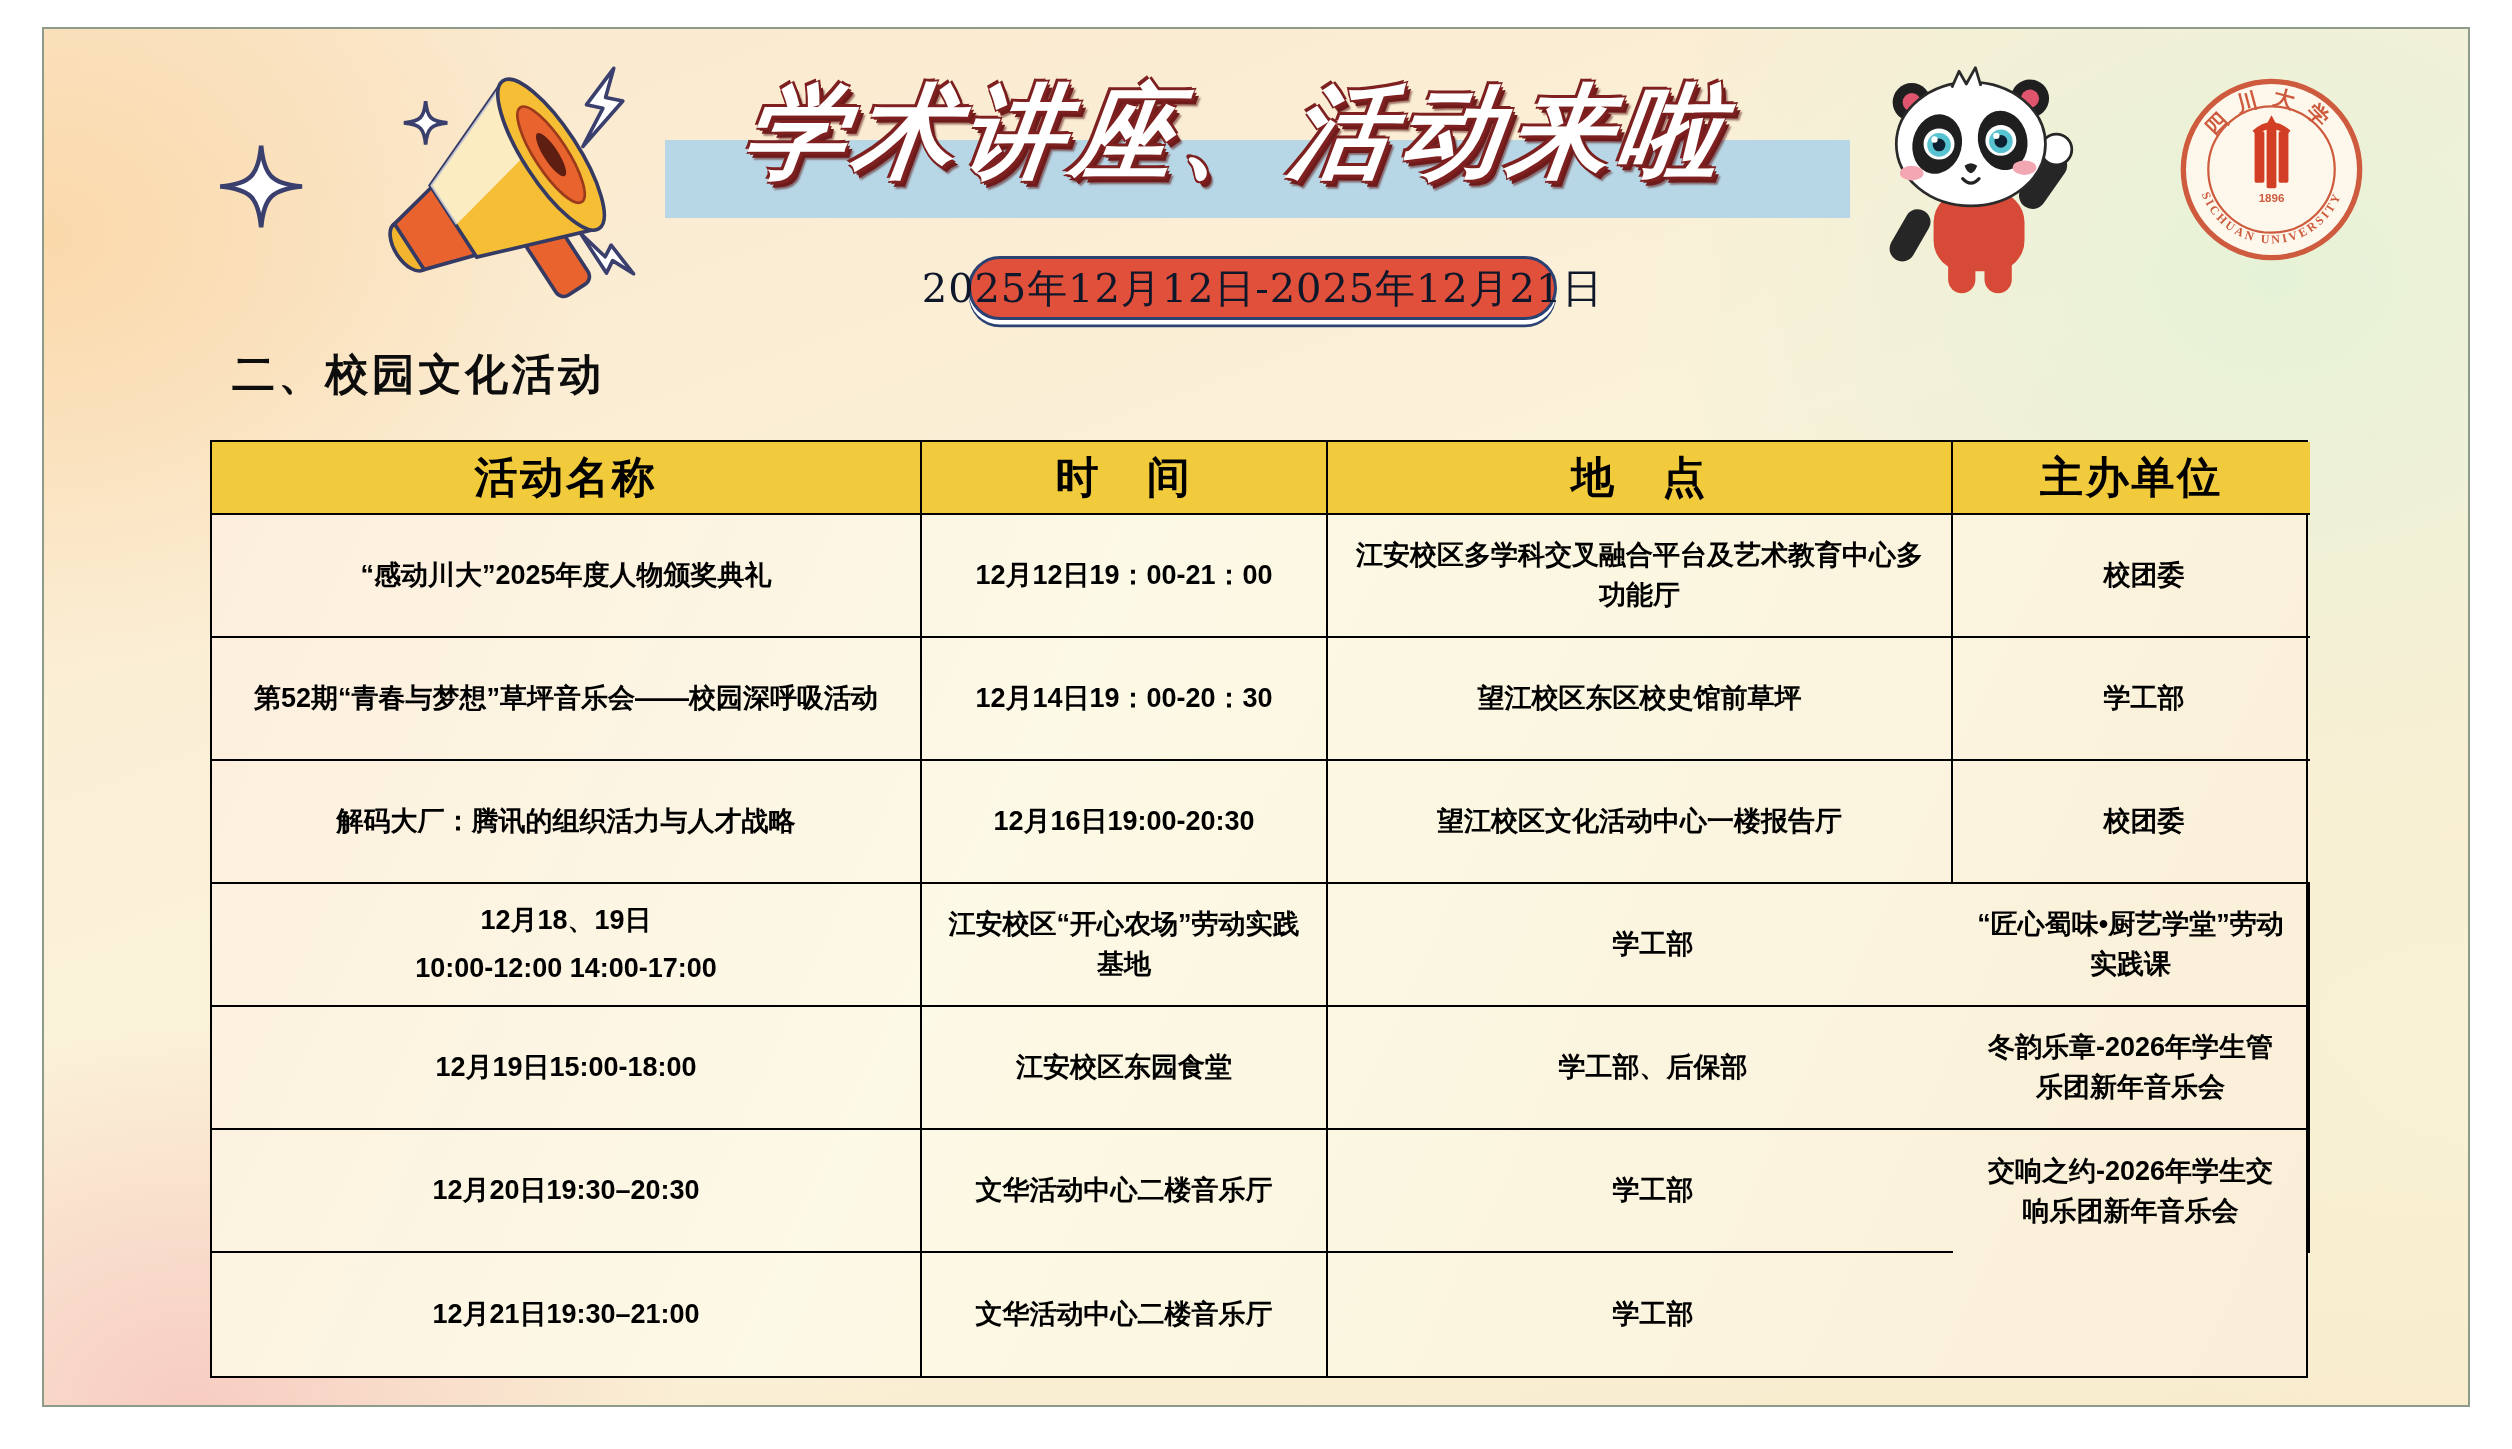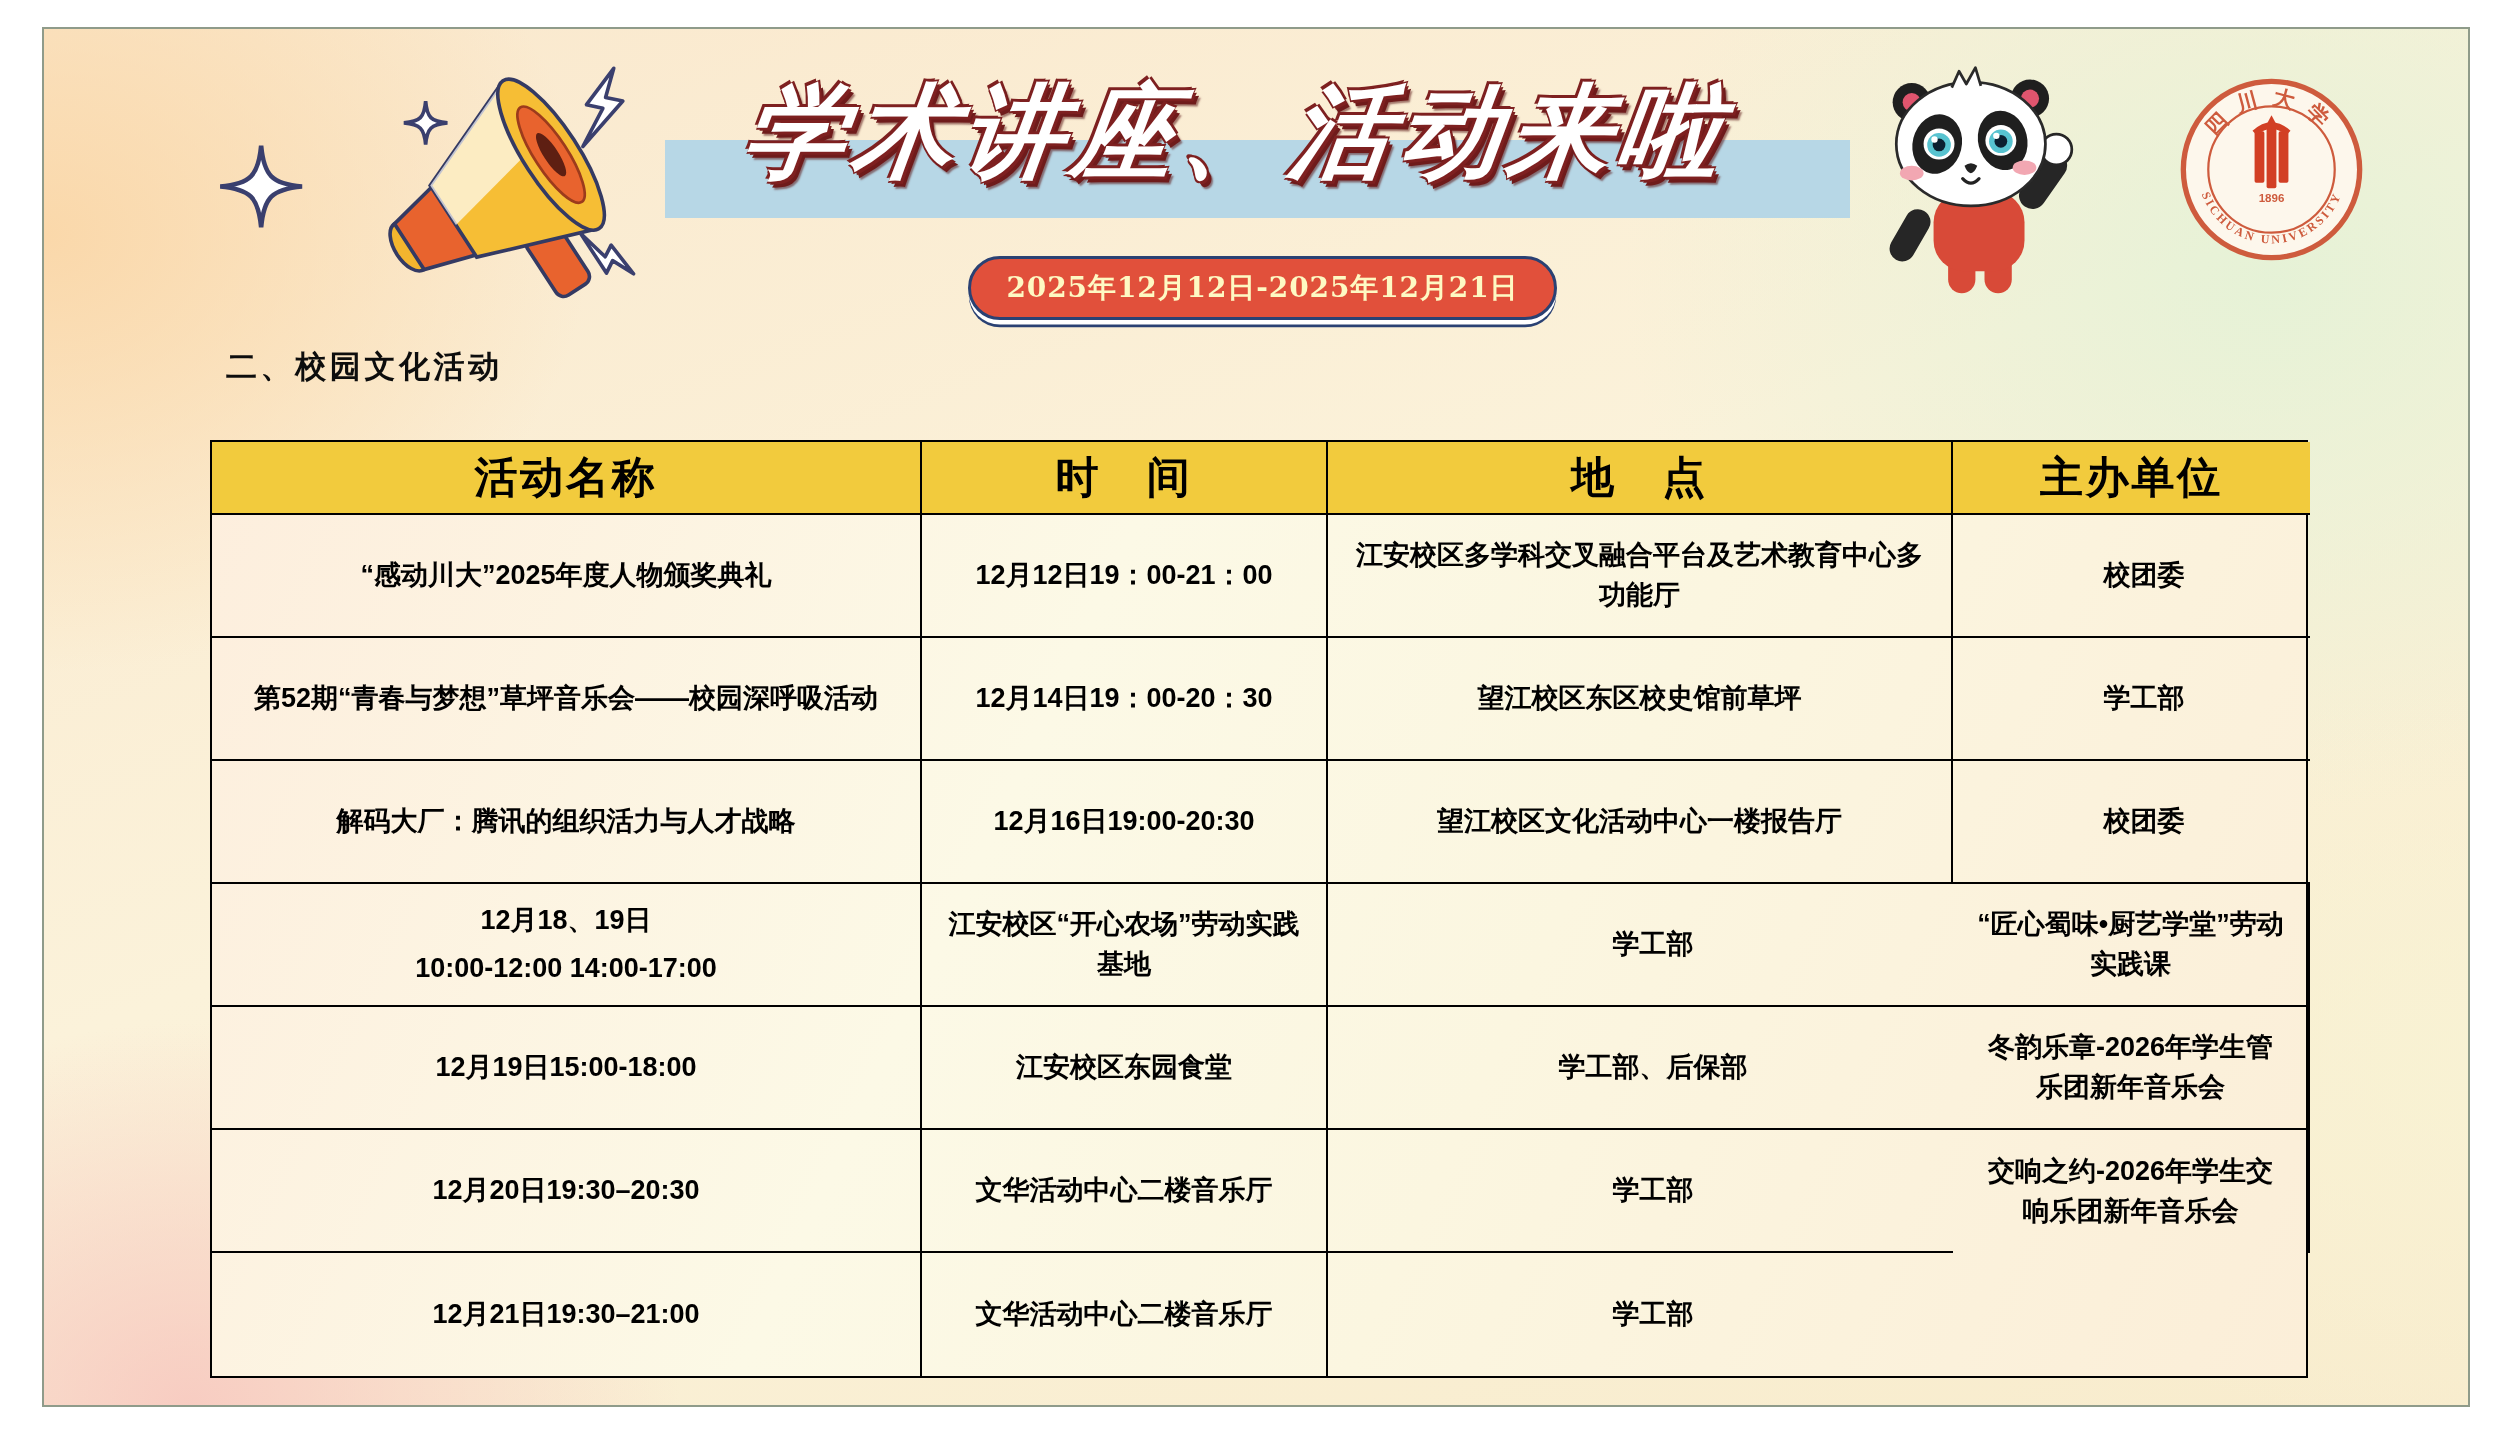--- a/index.html
+++ b/index.html
@@ -17,23 +17,23 @@
     font-family:"DejaVu Serif","Liberation Serif",serif;font-style:italic;font-weight:bold;
     font-size:102px;line-height:1.3;color:#ffffff;letter-spacing:7.3px;transform:skewX(-7deg);
     text-shadow:-2.7px -2.7px 0 #7e2020,2.7px 2.7px 0 #7e2020,5.5px 6.4px 0 #6f1b1b,
                 -0.9px 1.8px 0 #7e2020,1.8px -1.8px 0 #7e2020,7.3px 8.2px 1.8px rgba(90,20,20,.55);}
   .decor-svg{position:absolute;left:122px;top:23px;width:492px;height:259px;}
   .panda-svg{position:absolute;left:1824px;top:35px;width:223px;height:241px;}
   .seal-svg{position:absolute;left:2134px;top:47px;width:187px;height:187px;}
   .badge{position:absolute;left:924px;top:227px;width:583px;height:58px;background:#E1503B;
     border:3.6px solid #2A4173;border-radius:33px;display:flex;align-items:center;justify-content:center;
     box-shadow:0 5.5px 0 -0.9px #ffffff,0 8.2px 0 -0.9px #2A4173;}
-  .badge span{font-family:"DejaVu Serif","Liberation Serif",serif;font-size:28px;font-weight:700;
-    color:#fef9c3;letter-spacing:0.9px;white-space:nowrap;}
-  .section-title{position:absolute;left:182px;top:317px;font-size:31px;color:#0d0d0d;
+  .badge span{font-family:"DejaVu Serif","Liberation Serif",serif;font-size:40px;font-weight:400;
+    color:#0f172a;letter-spacing:0.9px;white-space:nowrap;}
+  .section-title{position:absolute;left:188px;top:317px;font-size:43px;color:#0d0d0d;
     font-weight:bold;letter-spacing:3.6px;}
   .table{position:absolute;left:166px;top:411px;width:2098px;box-sizing:border-box;
     display:grid;grid-template-columns:710px 406px 625px 357px;grid-template-rows:73px repeat(7,123px);
     border:2.7px solid #000;
     background:linear-gradient(115deg,#fdeedd 0%,#fcf9e6 38%,#fbf6e0 62%,#fbeed8 100%);}
   .th{background:#F2CB3D;display:flex;align-items:center;justify-content:center;
     font-size:43px;font-weight:bold;color:#000;letter-spacing:2.7px;
     border-right:2.7px solid #000;border-bottom:2.7px solid #000;box-sizing:border-box;}
   .th.last-col{border-right:none;}
   .td{display:flex;flex-direction:column;align-items:center;justify-content:center;text-align:center;

